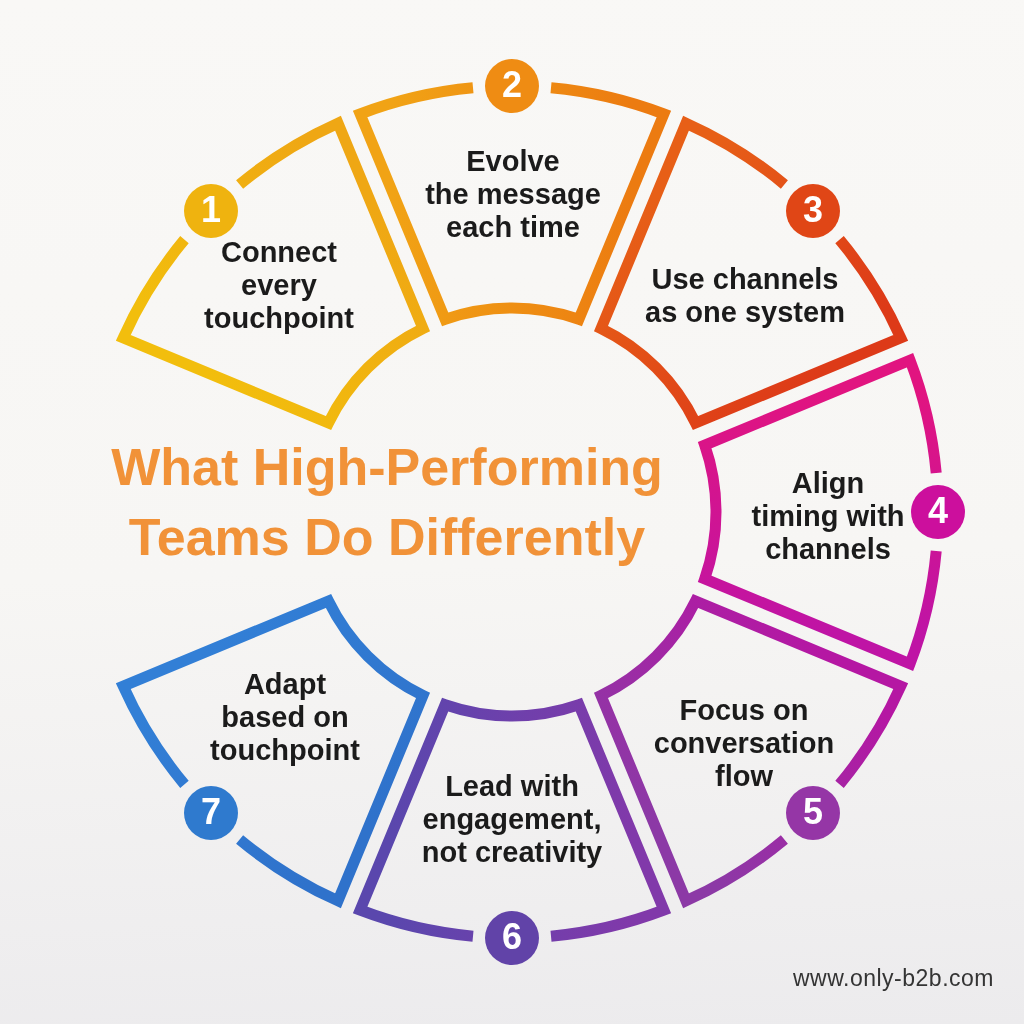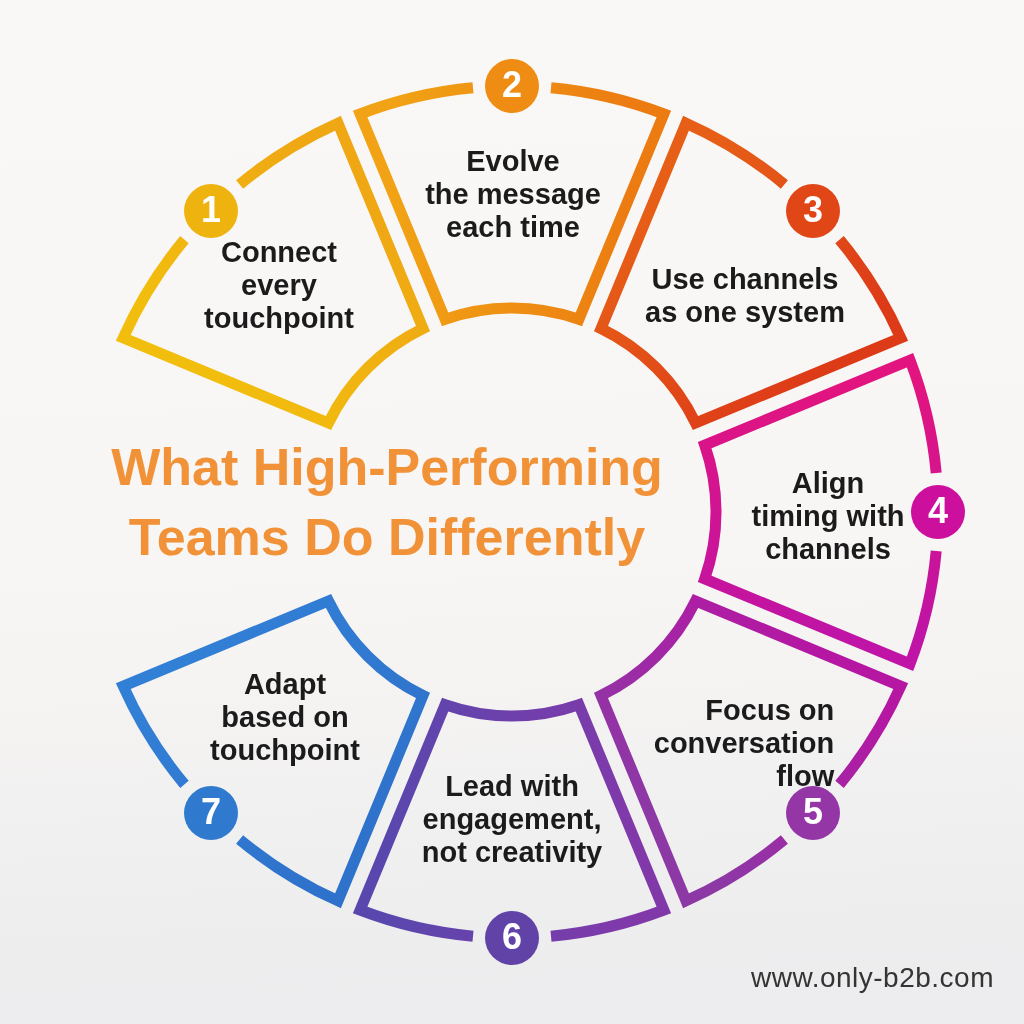--- a/index.html
+++ b/index.html
@@ -42,21 +42,21 @@
   .l6{left:512px;top:819px}
   .l7{left:285px;top:717px}
 
   .title{
     position:absolute;left:375px;top:490px;transform:translate(-50%,-50%);
     margin:12px;font-size:52px;line-height:70px;font-weight:bold;
     text-align:center;white-space:pre-line;letter-spacing:0px;
   }
   .footer{
     position:absolute;right:30px;top:978px;transform:translateY(-50%);
-    font-size:28px;letter-spacing:0.5px;
+    font-size:23px;letter-spacing:0.5px;
   }
 </style>
 </head>
 <body>
 
 <div class="canvas">
 
   <svg id="wheel-svg" width="1024" height="1024" viewBox="0 0 1024 1024">
       <defs>
         <linearGradient id="segGrad0" gradientUnits="userSpaceOnUse" x1="220.98" y1="391.45" x2="391.45" y2="220.98">
@@ -123,21 +123,21 @@
 every
 touchpoint</div>
   <div class="seg-label l2" style="color: rgb(27, 27, 27);">Evolve
 the message
 each time</div>
   <div class="seg-label l3" style="color: rgb(27, 27, 27);">Use channels
 as one system</div>
   <div class="seg-label l4" style="color: rgb(27, 27, 27);">Align
 timing with
 channels</div>
-  <div class="seg-label l5" style="color: rgb(27, 27, 27); text-align: right;">Focus on
+  <div class="seg-label l5" style="color: rgb(27, 27, 27);">Focus on
 conversation
 flow</div>
   <div class="seg-label l6" style="color: rgb(27, 27, 27);">Lead with
 engagement,
 not creativity</div>
   <div class="seg-label l7" style="color: rgb(27, 27, 27);">Adapt
 based on
 touchpoint</div>
 
   <h1 class="title" style="color: rgb(241, 146, 56);">What High-Performing

